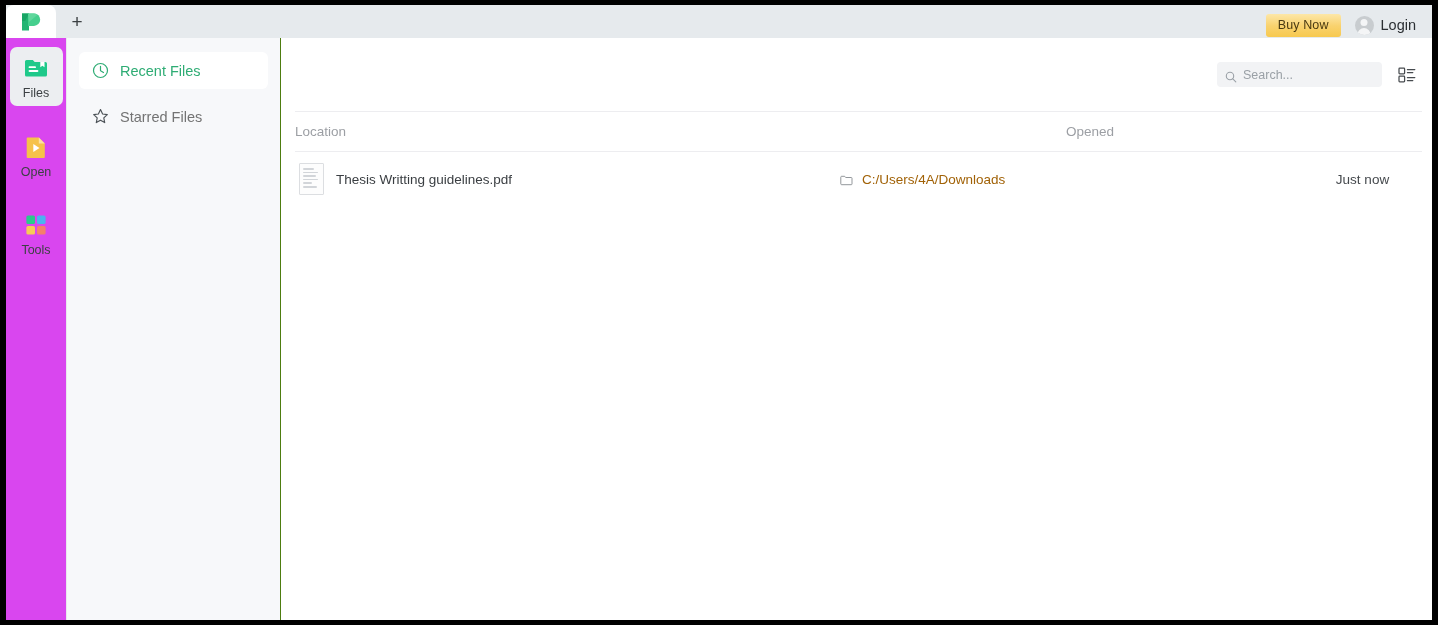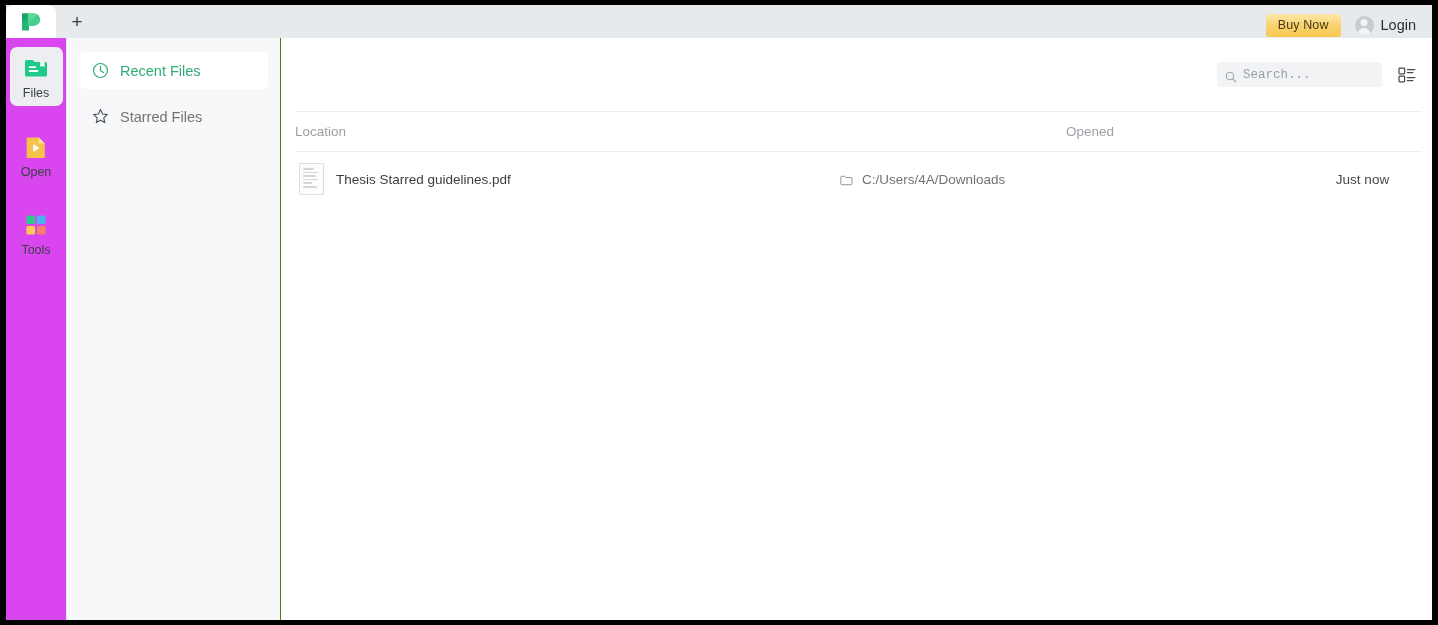--- a/index.html
+++ b/index.html
@@ -146,21 +146,21 @@
     background: #f2f3f5;
     border-radius: 4px;
     display: flex; align-items: center;
     padding: 0 8px;
     gap: 6px;
   }
   .search-ic { width: 12px; height: 12px; flex: 0 0 auto; display:block; }
   .search-input {
     border: none; background: transparent; outline: none;
     font-size: 12.5px; color: #4a4f54;
-    font-family: Liberation Mono, monospace;
+    font-family: Liberation Sans, sans-serif;
     width: 100%;
   }
   .search-input::placeholder { color: #9aa0a6; }
   .viewtoggle {
     width: 22px; height: 22px; cursor: pointer;
     display: flex; align-items: center; justify-content: center;
   }
 
   .table { padding: 0 10px 0 14px; }
   .thead {
@@ -187,21 +187,21 @@
     width: 25px; height: 32px;
     background: #fdfdfd;
     border: 1px solid #dcdee1;
     border-radius: 1px;
     padding: 4px 3px;
     display: flex; flex-direction: column; gap: 2px;
     flex: 0 0 auto;
   }
   .doc-thumb i { display:block; height: 1.6px; background: #d2d5d9; border-radius: 1px; }
   .folder-ic { width: 13px; height: 11px; flex: 0 0 auto; display:block; }
-  .loc-text { color: #737373; }
+  .loc-text { color: #a16207; }
   .opened-text { color: #45494d; }
 </style>
 </head>
 <body>
 
 <div class="window">
 
   <div class="tabbar">
 
     <div class="tab-active">
@@ -321,21 +321,21 @@
         <div class="trow">
           <div class="c-name">
             <span class="doc-thumb">
               <i style="width:62%"></i>
                 <i style="width:90%"></i>
                 <i style="width:78%"></i>
               <i style="width:88%"></i>
                 <i style="width:55%"></i>
                 <i style="width:84%"></i>
             </span>
-            <span>Thesis Starred guidelines.pdf</span>
+            <span>Thesis Writting guidelines.pdf</span>
           </div>
 
           <div class="c-loc">
             <span class="folder-ic">
               <svg viewBox="0 0 13 11" width="13" height="11">
                 <path d="M.8 2.1a.8.8 0 0 1 .8-.8h3.1l1 1.2h5.5a.8.8 0 0 1 .8.8v5.6a.8.8 0 0 1-.8.8H1.6a.8.8 0 0 1-.8-.8z" fill="none" stroke="#8d9196" stroke-width="0.95" stroke-linejoin="round"></path>
               </svg>
             </span>
             <span class="loc-text">C:/Users/4A/Downloads</span>
           </div>

